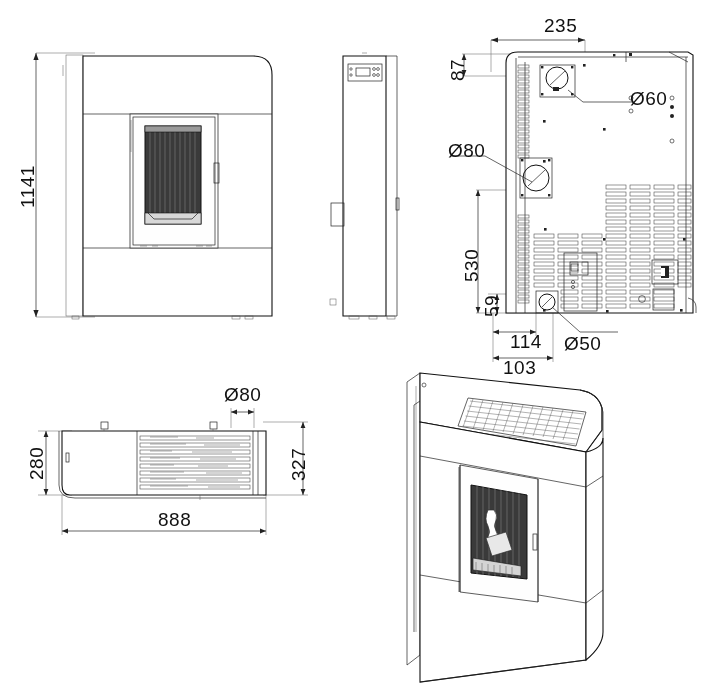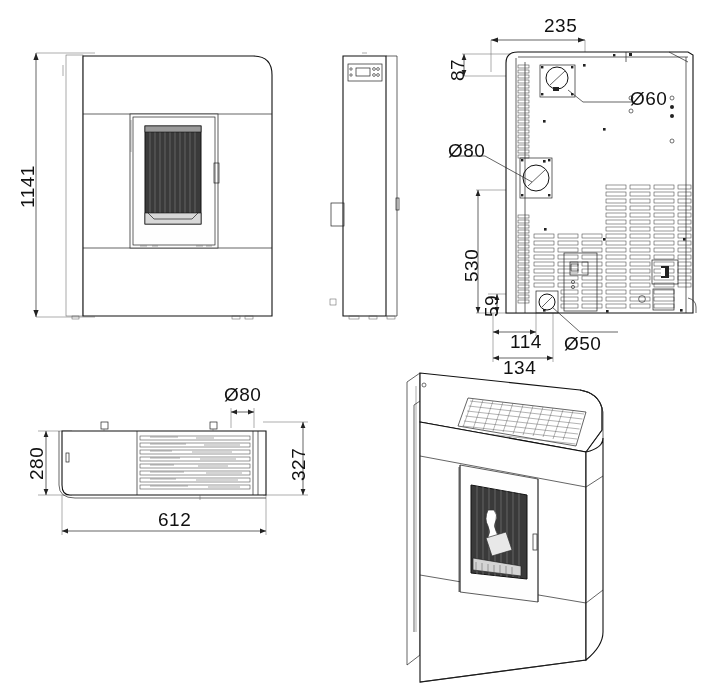--- a/index.html
+++ b/index.html
@@ -409,21 +409,21 @@
         <rect x="240" y="299" width="2.6" height="2.6"></rect>
         <rect x="166" y="300" width="2.6" height="2.6"></rect>
       </g>
     </svg>
 
     <div class="dim" style="left:80px;top:6px;margin-left:24px;">235</div>
     <div class="dim rot" style="left:8px;top:71px;">87</div>
     <div class="dim rot" style="left:22px;top:272px;">530</div>
     <div class="dim rot" style="left:42px;top:307px;">59</div>
     <div class="dim" style="left:56px;top:322px;margin-left:14px;">114</div>
-    <div class="dim" style="left:63px;top:348px;">134</div>
+    <div class="dim" style="left:63px;top:348px;">103</div>
     <div class="dim" style="left:150px;top:79px;margin-left:40px;">Ø60</div>
     <div class="dim" style="left:8px;top:131px;">Ø80</div>
     <div class="dim" style="left:124px;top:324px;">Ø50</div>
   </div>
 
   <div class="view" style="left:0;top:380px;width:330px;height:170px;">
     <svg width="330" height="170" viewBox="0 0 330 170">
 
       <g>
         <line class="ext" x1="38" y1="51" x2="72" y2="51"></line>
@@ -503,21 +503,21 @@
 
       <line class="vthin" x1="200" y1="115" x2="200" y2="120"></line>
     </svg>
 
     <div class="dim rot" style="left:27px;top:100px;">280</div>
     <div class="dim rot" style="left:289px;top:101px;">327</div>
 
     <div class="dim" style="left:224px;top:5px;">Ø80</div>
   </div>
 
-  <div class="dim" style="left:158px;top:510px;">612</div>
+  <div class="dim" style="left:158px;top:510px;">888</div>
 
   <div class="view" style="left:390px;top:360px;width:323px;height:333px;">
     <svg width="323" height="333" viewBox="0 0 323 333">
 
       <path class="thin" d="M17 22 L30 13 L30 295 L17 305 Z" fill="#fff"></path>
       <line class="vthin" x1="26" y1="26" x2="26" y2="272"></line>
 
       <path class="body-fill" d="M30 13 L190 30 Q208 33 212 48 L212 70 L196 92 L30 62 Z"></path>
 
       <path class="thin" fill="#fff" d="M190 30 Q210 33 213 52 L213 78 Q213 92 196 96 L196 92 L212 70 L212 48 Q208 33 190 30 Z"></path>

